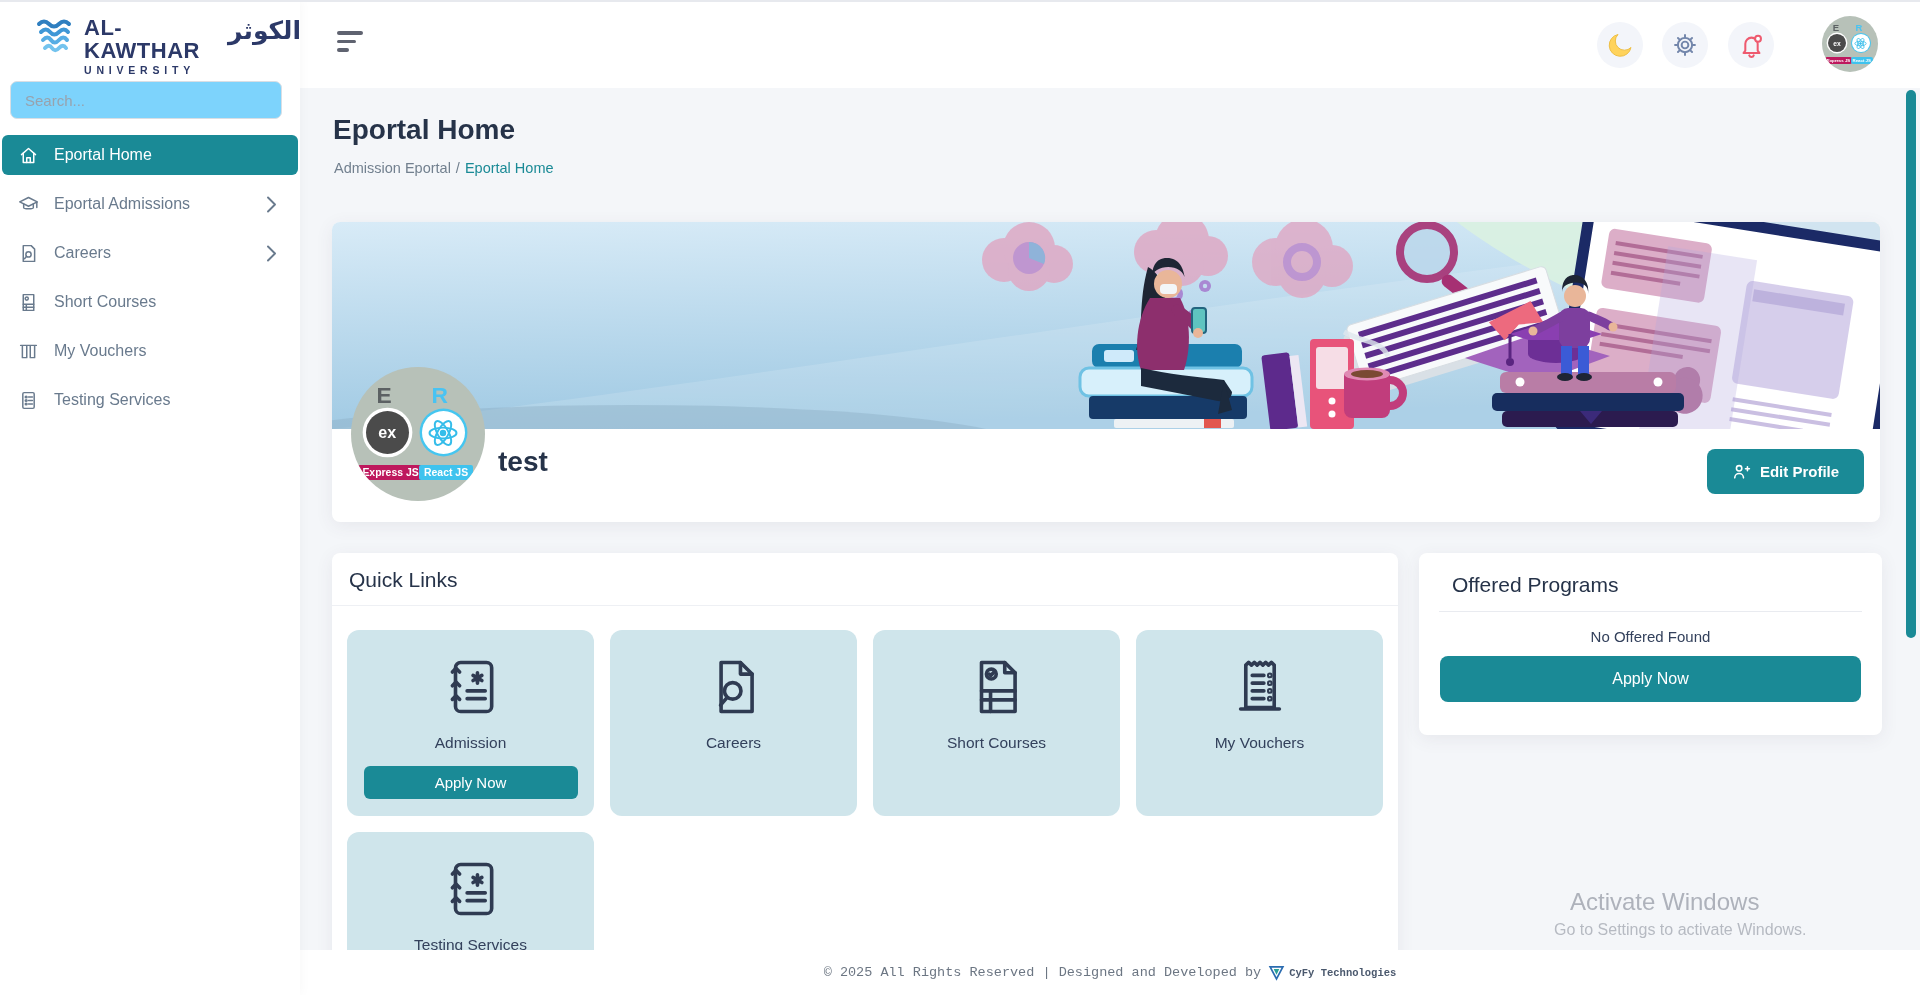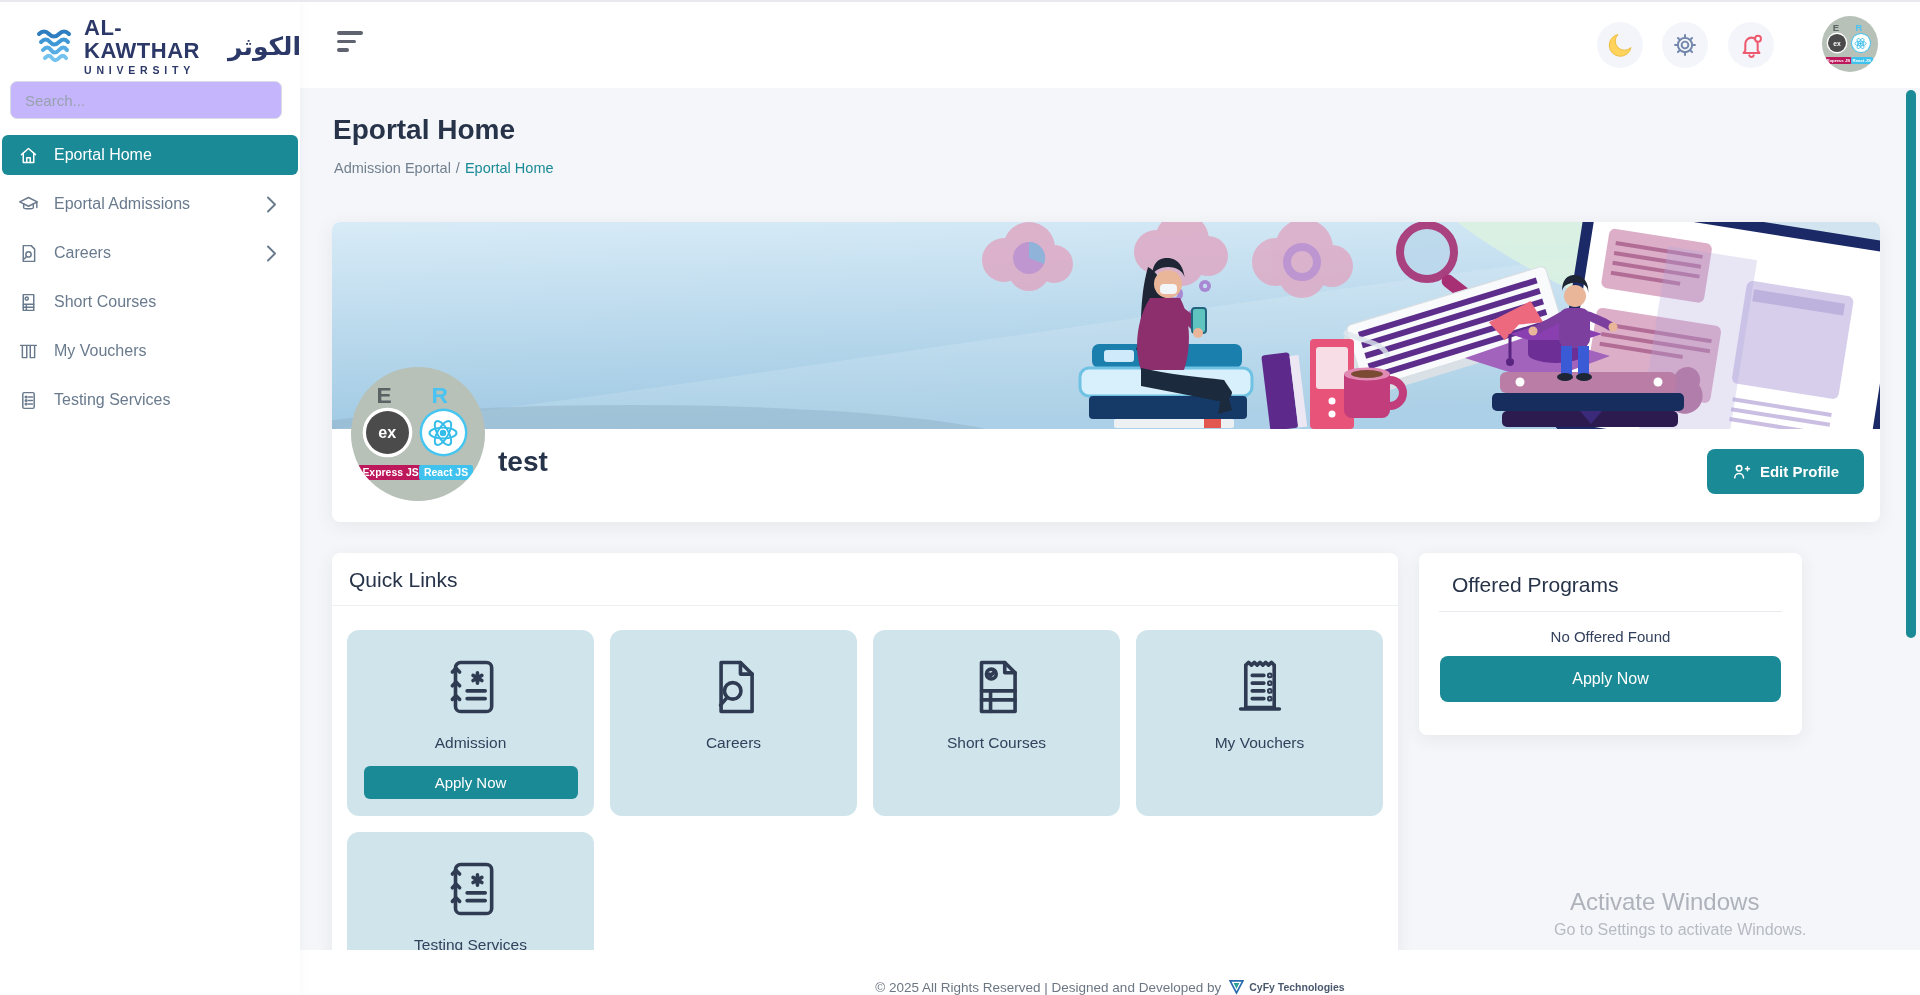--- a/index.html
+++ b/index.html
@@ -2,28 +2,28 @@
 <html><head>
 <meta charset="utf-8">
 <style>
   * { margin:0; padding:0; box-sizing:border-box; }
   body { background:#fff; font-family:"Liberation Sans", sans-serif; }
   .stage { position:relative; width:1920px; height:995px; overflow:hidden; background:#fff; }
   .top-edge { position:absolute; left:0; top:0; width:100%; height:2px; background:#e7e9ee; z-index:30; }
 
   
   .sidebar { position:absolute; left:0; top:0; width:300px; height:995px; background:#fff; z-index:10; box-shadow:0 0 12px rgba(0,0,0,.04); }
-  .logo-row { display:flex; align-items:center; gap:10px; padding:16px 0 0 36px; }
+  .logo-row { display:flex; align-items:flex-start; gap:10px; padding:16px 0 0 36px; }
   .logo-waves { width:38px; height:40px; flex:none; }
   .brand-text { display:flex; flex-direction:column; }
   .brand-en { color:#2c3968; font-weight:800; font-size:22px; letter-spacing:.5px; line-height:1.05; }
   .brand-sub { font-size:10.5px; letter-spacing:4.8px; color:#2c3968; font-weight:700; margin-top:2px; }
   .brand-bar { width:2px; height:38px; background:#2c3968; margin:0 2px 0 6px; }
   .brand-ar { font-size:25px; color:#2c3968; font-weight:700; font-family:"DejaVu Sans", sans-serif; }
-  .search-input { position:absolute; left:10px; top:81px; width:272px; height:38px; border:1px solid #d9dee4; border-radius:7px; padding:0 14px; font-size:15px; color:#5d6a75; background:#c4b5fd; outline:none; font-family:"Liberation Sans", sans-serif; }
+  .search-input { position:absolute; left:10px; top:81px; width:272px; height:38px; border:1px solid #d9dee4; border-radius:7px; padding:0 14px; font-size:15px; color:#5d6a75; background:#7dd3fc; outline:none; font-family:"Liberation Sans", sans-serif; }
   .search-input::placeholder { color:#98a2ad; }
   .menu { position:absolute; top:135px; left:2px; right:2px; }
   .menu-item { display:flex; align-items:center; gap:15px; height:40px; padding:0 16px; margin-bottom:9px; color:#697a8d; font-size:16px; border-radius:6px; cursor:pointer; }
   .menu-item.active { background:#1a8a96; color:#fff; }
   .menu-item svg { width:21px; height:21px; flex:none; }
   .chev { margin-left:auto; width:14px; height:14px; }
 
   
   .topbar { position:absolute; left:300px; top:0; width:1620px; height:88px; background:#fff; z-index:5; }
   .hamburger { position:absolute; left:37px; top:31px; width:28px; cursor:pointer; }
@@ -64,29 +64,29 @@
   
   .quick-card { left:32px; top:465px; width:1066px; height:560px; }
   .section-title { padding:15px 17px 13px; font-size:21px; color:#263349; border-bottom:1px solid #eef0f4; }
   .ql-grid { display:flex; flex-wrap:wrap; gap:16px; padding:24px 15px; }
   .ql-item { width:247px; height:186px; background:#cfe5eb; border-radius:12px; display:flex; flex-direction:column; align-items:center; padding-top:26px; cursor:pointer; }
   .ql-item svg { width:62px; height:62px; }
   .ql-label { margin-top:16px; font-size:15.5px; color:#33415c; }
   .apply-mini { margin-top:14px; width:214px; height:33px; background:#1a8a96; border:none; border-radius:6px; color:#fff; font-size:15px; cursor:pointer; font-family:"Liberation Sans", sans-serif; }
 
   
-  .offered-card { left:1119px; top:465px; width:383px; height:182px; }
+  .offered-card { left:1119px; top:465px; width:463px; height:182px; }
   .offered-title { margin:0 20px; padding:20px 13px 14px; font-size:21px; color:#263349; border-bottom:1px solid #e9ebf0; }
   .offered-empty { text-align:center; margin-top:16px; font-size:15px; color:#33415c; }
   .offered-btn { display:block; margin:11px 21px 0; width:calc(100% - 42px); height:46px; background:#1a8a96; border:none; border-radius:8px; color:#fff; font-size:16px; cursor:pointer; font-family:"Liberation Sans", sans-serif; }
 
   
   .watermark { position:absolute; left:1254px; top:800px; color:#aeb2bb; }
   .watermark .wm1 { font-size:24px;margin-left:16px; } .watermark .wm2 { font-size:16px; margin-top:5px; color:#b6bac2; }
-  .footer { position:absolute; left:300px; top:950px; width:1620px; height:45px; background:#fff; display:flex; align-items:flex-end; justify-content:center; gap:7px; font-size:13.5px; color:#6c7683; z-index:8; }
+  .footer { position:absolute; left:300px; top:950px; width:1620px; height:45px; background:#fff; display:flex; align-items:center; justify-content:center; gap:7px; font-size:13.5px; color:#6c7683; z-index:8;font-family:Liberation Mono, monospace; }
   .footer-brand { display:flex; align-items:center; gap:4px; font-size:10.5px; color:#4a586d; font-weight:700; }
   .scroll-thumb { position:absolute; left:1906px; top:90px; width:10px; height:548px; background:#1a8a96; border-radius:6px; z-index:40; cursor:pointer; }
 </style>
 </head>
 <body>
 
 <div class="stage">
   <div class="top-edge"></div>
 
   <div class="sidebar">

